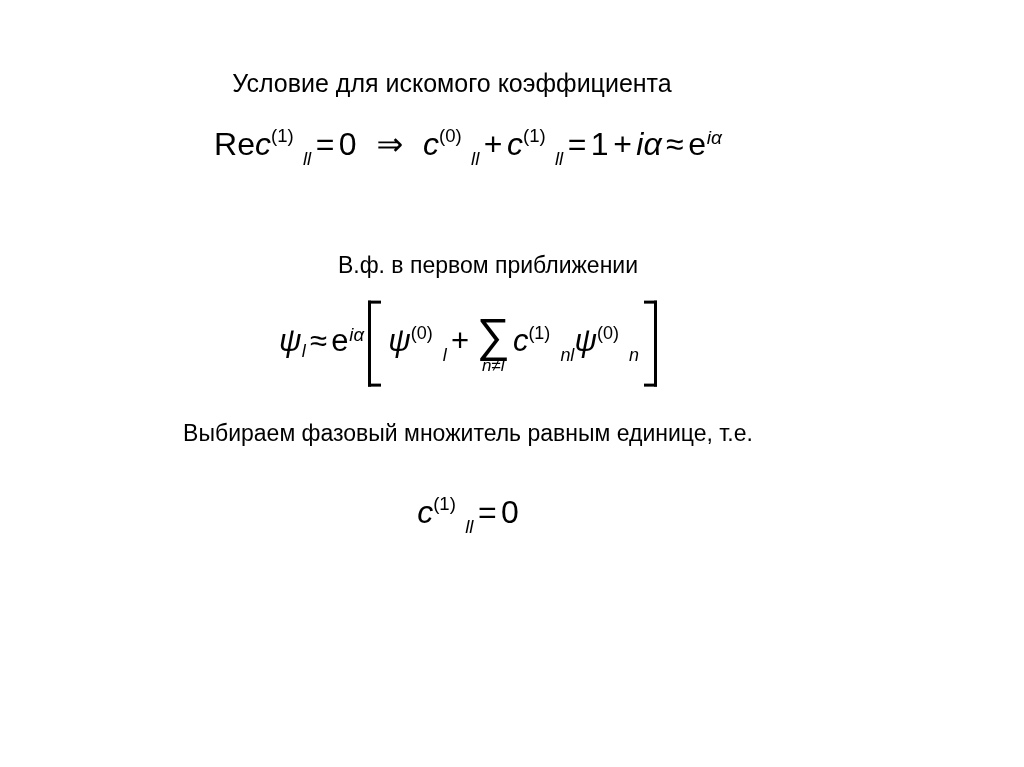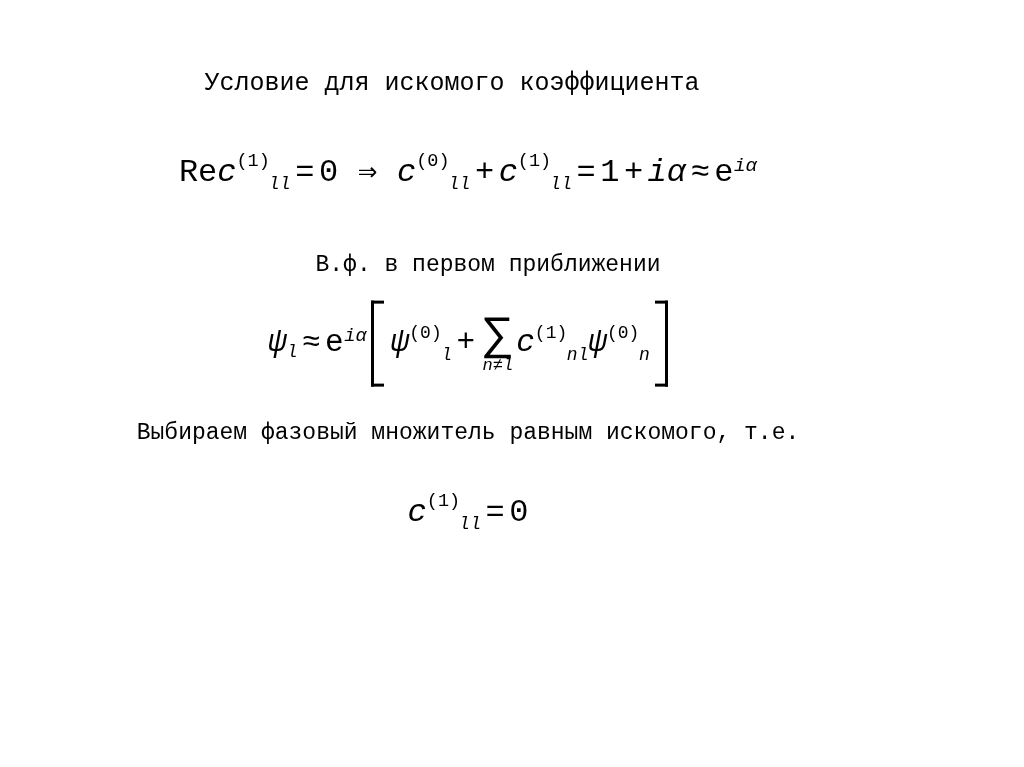--- a/index.html
+++ b/index.html
@@ -4,32 +4,32 @@
 <style>
   :root { --ink:#000000; --bg:#ffffff; }
   * { box-sizing: border-box; }
   html, body { margin:0; padding:0; background:var(--bg); }
   .slide {
     position: relative;
     width: 936px;
     height: 767px;
     background: var(--bg);
     color: var(--ink);
-    font-family: Liberation Mono, monospace;
+    font-family: Liberation Sans, sans-serif;
     overflow: hidden;
   }
   .row {
     position: absolute;
     left: 0; right: 0;
     text-align: center;
     line-height: 1.25;
     white-space: nowrap;
   }
   .row-title   { top: 68px;  font-size: 25px; transform: translateX(-16px); }
-  .row-f1      { top: 152px; font-size: 32px; }
+  .row-f1      { top: 124px; font-size: 32px; }
   .row-cap1    { top: 251px; font-size: 23px; padding-left: 40px; }
   .row-f2      { top: 300px; font-size: 31px; }
   .row-cap2    { top: 419px; font-size: 23px; }
   .row-f3      { top: 492px; font-size: 32px; }
 
   
   .it  { font-style: italic; }
   .up  { font-style: normal; }
   .mo  { margin: 0 0.14em; }
   .implies { margin: 0 0.62em; }
@@ -101,20 +101,20 @@
         <span class="sigma">∑</span>
         <span class="limit">n≠l</span>
       </span><span><span class="it">c</span><span class="scripts">
           <span class="sup">(1)</span>
           <span class="sub">nl</span>
         </span></span><span><span class="it">ψ</span><span class="scripts">
           <span class="sup">(0)</span>
           <span class="sub">n</span>
         </span></span><span class="bracket right"></span></div>
 
-  <div class="row row-cap2">Выбираем фазовый множитель равным искомого, т.е.</div>
+  <div class="row row-cap2">Выбираем фазовый множитель равным единице, т.е.</div>
 
   <div class="row row-f3"><span><span class="it">c</span><span class="scripts">
           <span class="sup">(1)</span>
           <span class="sub">ll</span>
         </span></span><span class="mo">=</span><span class="up">0</span></div>
 
 </div>
 
 </body></html>

